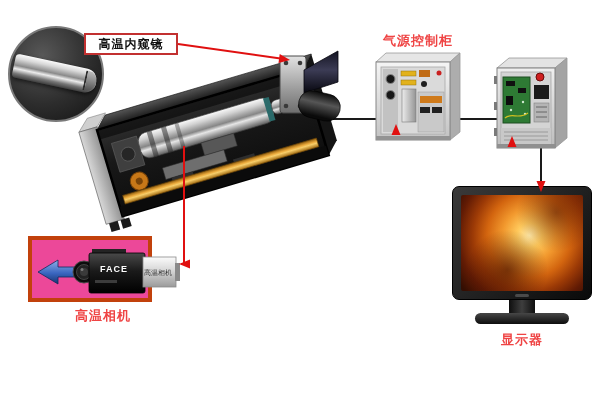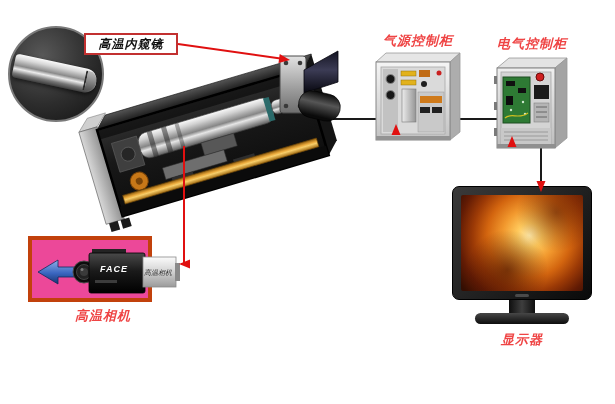--- a/index.html
+++ b/index.html
@@ -1,18 +1,18 @@
 <!DOCTYPE html>
 <html><head>
 <meta charset="utf-8">
 <style>
   * { margin:0; padding:0; box-sizing:border-box; }
   html,body { background:#fff; }
   body { font-family:"Liberation Sans", sans-serif; }
-  .canvas { position:relative; width:615px; height:404px; background:#ffffff; overflow:hidden;font-style:italic; }
+  .canvas { position:relative; width:615px; height:404px; background:#ffffff; overflow:hidden; }
   .layer { position:absolute; left:0; top:0; width:615px; height:404px; pointer-events:none; }
   svg text { font-family:"Liberation Sans", sans-serif; }
 
   .caption { position:absolute; font-size:13px; font-weight:bold; color:#ef4444; text-align:center; letter-spacing:1px; }
 
   .label-box { position:absolute; left:84px; top:33px; width:94px; height:22px; background:#fff;
     border:2px solid #c23030; font-size:12px; font-weight:bold; color:#111; text-align:center;
     line-height:18px; letter-spacing:1px; z-index:4; }
 
   .photo-circle { position:absolute; left:8px; top:26px; width:96px; height:96px; border-radius:50%;
@@ -171,21 +171,20 @@
     <rect x="47" y="22" width="11" height="7" fill="#c06a14"></rect>
     <circle cx="52" cy="36" r="3" fill="#1e1e1e"></circle>
     <rect x="46" y="44" width="26" height="40" fill="#c9c9c9" stroke="#9a9a9a" stroke-width="0.5"></rect>
     <rect x="48" y="48" width="22" height="7" fill="#cf7a1a"></rect>
     <rect x="48" y="59" width="10" height="6" fill="#202020"></rect>
     <rect x="60" y="59" width="10" height="6" fill="#202020"></rect>
     <circle cx="67" cy="25" r="2.5" fill="#c92020"></circle>
     <rect x="4" y="88" width="74" height="4" fill="#939393"></rect>
   </svg>
 
-  <div class="caption" style="left:493px; top:35px; width:78px;">电气控制柜</div>
   <svg class="abs" style="left:493px; top:52px;" width="78" height="100" viewBox="0 0 78 100">
     <defs>
       <linearGradient id="ec-front" x1="0" y1="0" x2="0" y2="1">
           <stop offset="0" stop-color="#efefef"></stop>
           <stop offset="1" stop-color="#bdbdbd"></stop>
         </linearGradient>
     </defs>
     <polygon points="4,16 62,16 74,6 16,6" fill="#e3e3e3" stroke="#979797" stroke-width="0.8"></polygon>
     <polygon points="62,16 74,6 74,86 62,96" fill="#a4a4a4" stroke="#979797" stroke-width="0.8"></polygon>
     <rect x="4" y="16" width="58" height="80" fill="url(#ec-front)" stroke="#828282"></rect>

